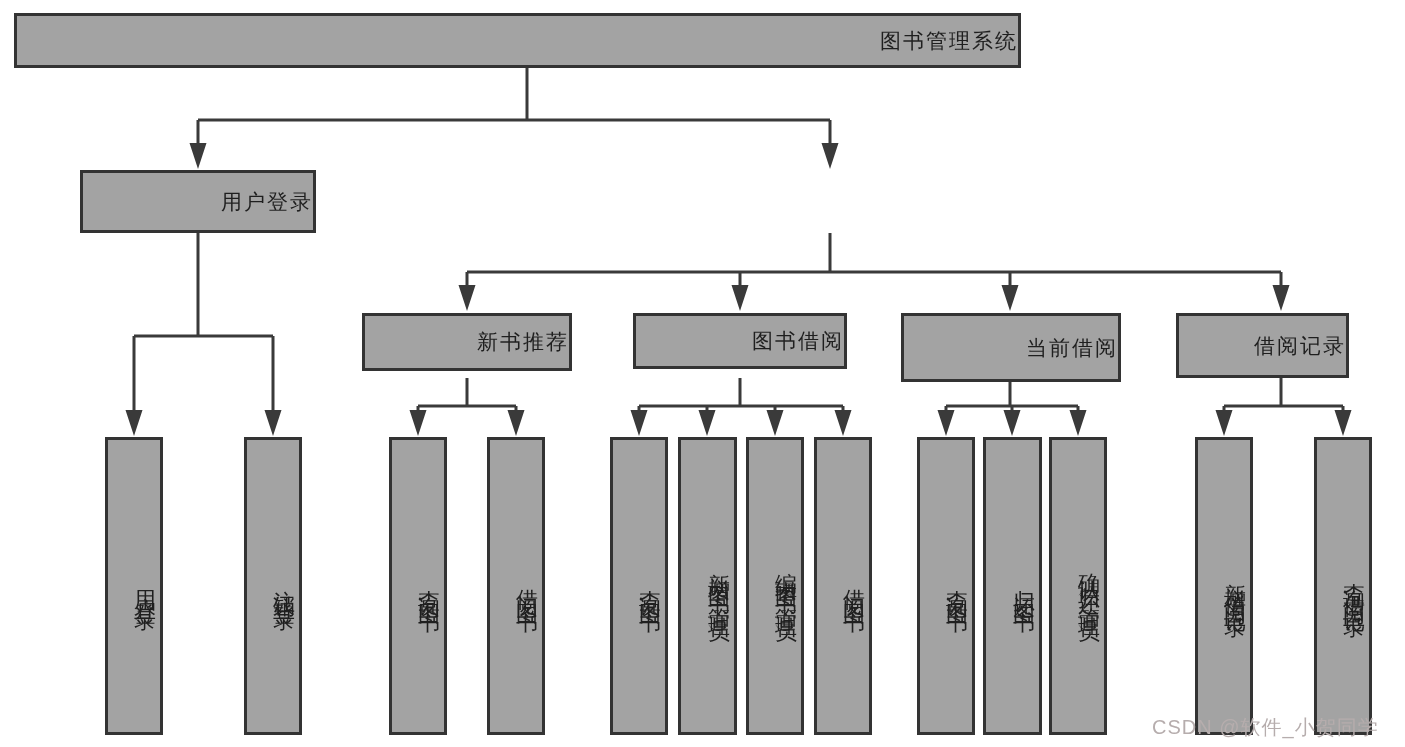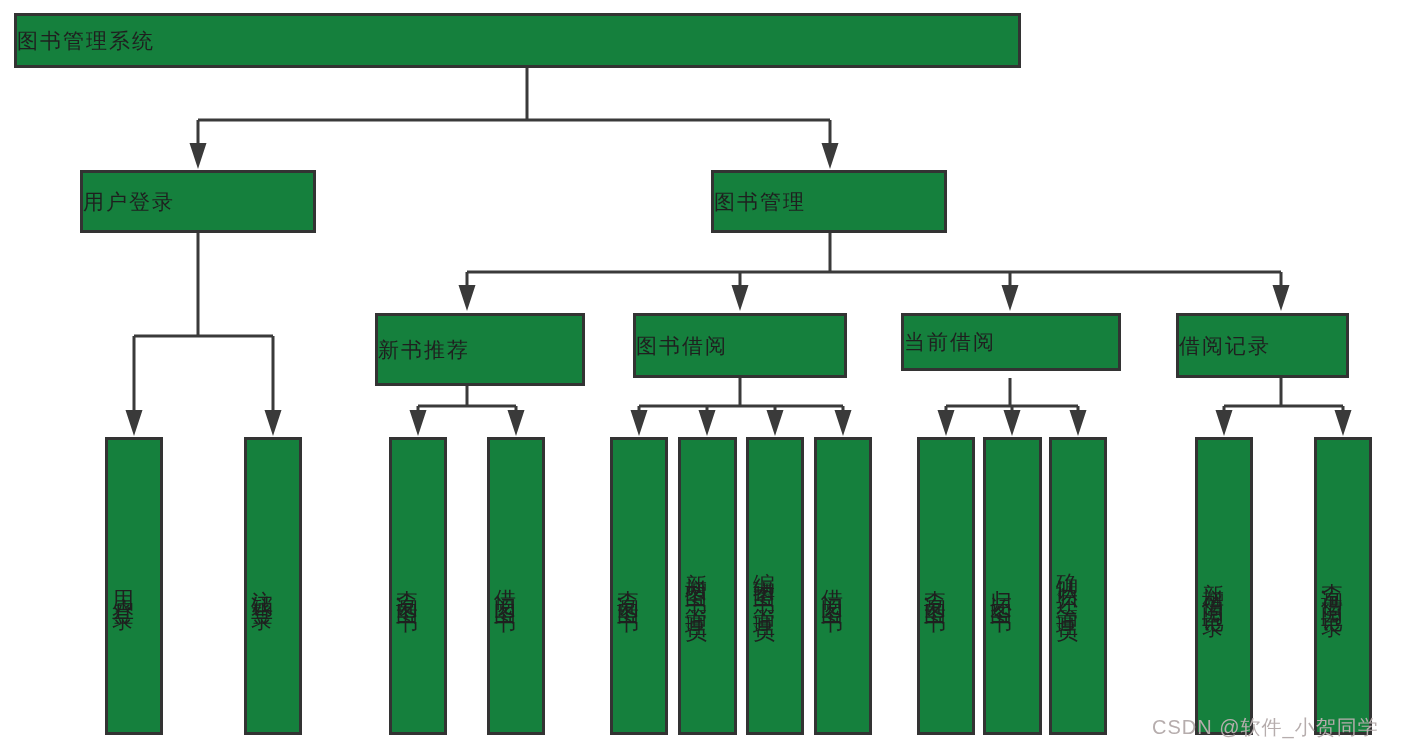--- a/index.html
+++ b/index.html
@@ -9,23 +9,23 @@
     font-family: "Liberation Sans", "DejaVu Sans", sans-serif;
     overflow: hidden;
   }
   .stage { position: relative; width: 1405px; height: 747px; }
   .wires {
     position: absolute; left: 0; top: 0; z-index: 1;
     color: var(--line, #3a3a3a);
   }
   .node {
     position: absolute; z-index: 2; box-sizing: border-box;
-    background: #15803d;
+    background: #a3a3a3;
     border: 3px solid var(--box-border, #333333);
-    display: flex; align-items: center; justify-content: flex-start;
+    display: flex; align-items: center; justify-content: flex-end;
     color: var(--text, #1f1f1f);
   }
   .hbox span {
     font-size: 21px; letter-spacing: 2px; white-space: nowrap;
   }
   .vbox span {
     writing-mode: vertical-rl;
     font-size: 22px; letter-spacing: 7px;
     white-space: nowrap;
   }
@@ -85,31 +85,28 @@
       M1334.5 410 L1351.5 410 L1343 436 Z"></path>
   </svg>
 
   <div class="node hbox" style="left:14px;top:13px;width:1007px;height:55px">
     <span>图书管理系统</span>
   </div>
 
   <div class="node hbox" style="left:80px;top:170px;width:236px;height:63px">
     <span>用户登录</span>
   </div>
-  <div class="node hbox" style="left:711px;top:170px;width:236px;height:63px">
-    <span>图书管理</span>
-  </div>
 
-  <div class="node hbox" style="left:375px;top:313px;width:210px;height:73px">
+  <div class="node hbox" style="left:362px;top:313px;width:210px;height:58px">
     <span>新书推荐</span>
   </div>
-  <div class="node hbox" style="left:633px;top:313px;width:214px;height:65px">
+  <div class="node hbox" style="left:633px;top:313px;width:214px;height:56px">
     <span>图书借阅</span>
   </div>
-  <div class="node hbox" style="left:901px;top:313px;width:220px;height:58px">
+  <div class="node hbox" style="left:901px;top:313px;width:220px;height:69px">
     <span>当前借阅</span>
   </div>
   <div class="node hbox" style="left:1176px;top:313px;width:173px;height:65px">
     <span>借阅记录</span>
   </div>
 
   <div class="node vbox" style="left:105px;top:437px;width:58px;height:298px">
     <span>用户登录</span>
   </div>
   <div class="node vbox" style="left:244px;top:437px;width:58px;height:298px">

